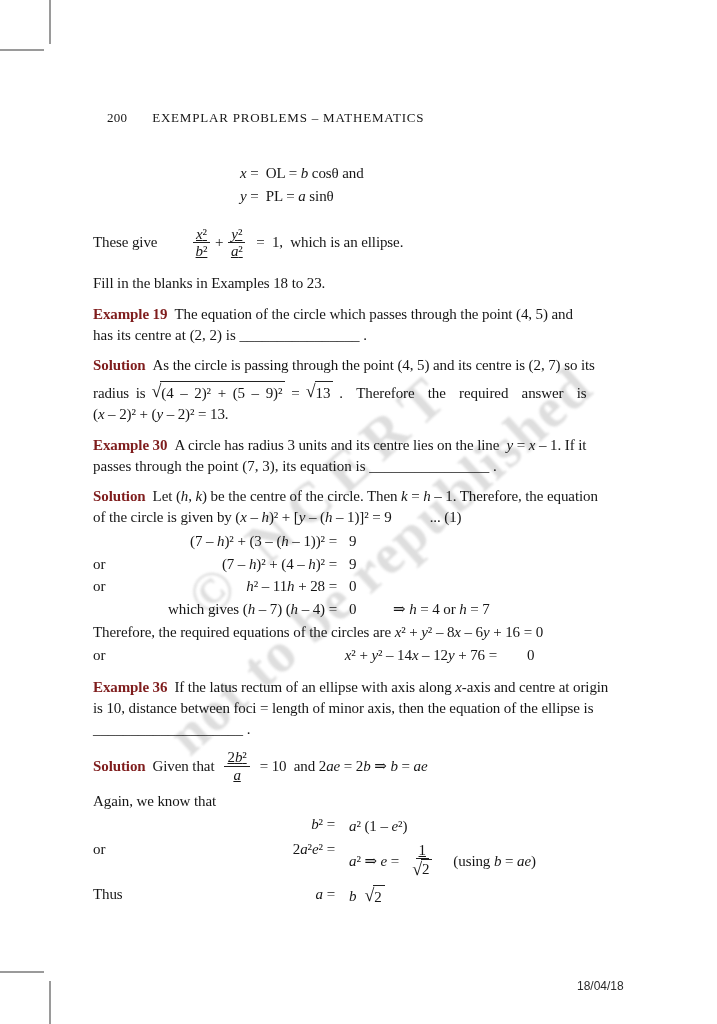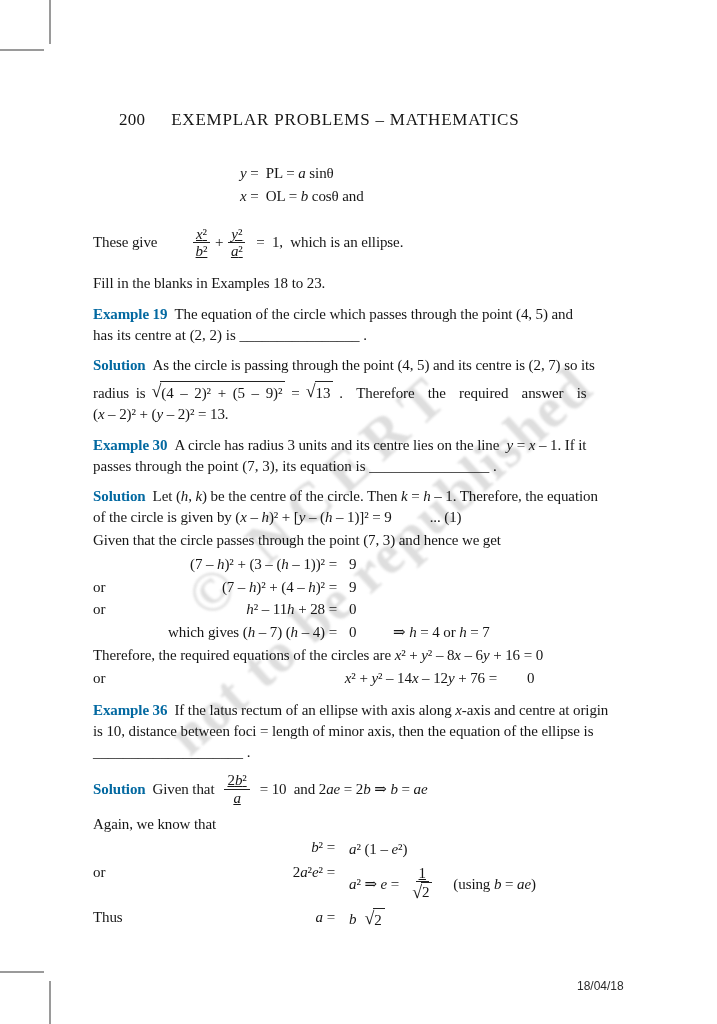--- a/index.html
+++ b/index.html
@@ -5,33 +5,33 @@
   html,body{margin:0;padding:0;background:#ffffff;}
   .page{position:relative;width:717px;height:1024px;background:#fff;overflow:hidden;
         font-family:"Liberation Serif","DejaVu Serif",serif;color:#161616;}
   
   .cropmark{position:absolute;background:#9a9a9a;}
   .cm-tl-v{left:49px;top:0;width:2px;height:44px;}
   .cm-tl-h{left:0;top:49px;width:44px;height:2px;}
   .cm-bl-h{left:0;top:971px;width:44px;height:2px;}
   .cm-bl-v{left:49px;top:981px;width:2px;height:43px;}
   
-  .header{position:absolute;left:119px;top:110px;font-size:17px;letter-spacing:.8px;white-space:nowrap;}
+  .header{position:absolute;left:107px;top:110px;font-size:13px;letter-spacing:.8px;white-space:nowrap;}
   .header .pgnum{letter-spacing:.2px;margin-right:21px;}
   
   .watermark{position:absolute;left:-30px;top:450px;width:760px;display:flex;flex-direction:column;
              align-items:center;transform:rotate(-42deg);color:rgba(90,90,90,.20);
              font-weight:bold;filter:blur(1.2px);pointer-events:none;z-index:0;}
   .wm1{font-size:56px;letter-spacing:12px;}
   .wm2{font-size:56px;letter-spacing:2px;margin-top:26px;}
   
   .content{position:absolute;left:93px;top:162px;width:537px;font-size:15px;line-height:21px;
            letter-spacing:-.1px;z-index:1;}
   .para-line{white-space:nowrap;}
-  .blue{color:#0369a1;font-weight:bold;margin-right:7px;}
+  .blue{color:#7f1d1d;font-weight:bold;margin-right:7px;}
   p{margin:0;}
   .eq-intro{margin-left:147px;line-height:23px;}
   .row{display:flex;align-items:center;}
   .these-give{margin-top:12px;height:45px;}
   .tg-label{width:97px;flex:0 0 97px;}
   .frac{display:inline-flex;flex-direction:column;align-items:center;vertical-align:middle;
         line-height:1.1;padding:0 3px;text-align:center;text-decoration:underline;}
   .frac .num{border-bottom:1.3px solid #222;padding:0 3px;}
   .frac .den{padding:0 2px;}
   .op{margin:0 2px;}
@@ -85,22 +85,22 @@
   </div>
 
   <div class="watermark">
     <span class="wm1">© NCERT</span>
     <span class="wm2">not to be republished</span>
   </div>
 
   <div class="content">
 
     <div class="eq-intro">
+      <div class="para-line"><i>x</i> = &nbsp;OL = <i>b</i> cosθ and</div>
       <div class="para-line"><i>y</i> = &nbsp;PL = <i>a</i> sinθ</div>
-      <div class="para-line"><i>x</i> = &nbsp;OL = <i>b</i> cosθ and</div>
     </div>
 
     <div class="row these-give">
       <span class="tg-label">These give</span>
       <span class="frac">
         <span class="num"><i>x</i>²</span>
         <span class="den"><i>b</i>²</span>
       </span>
       <span class="op">+</span>
       <span class="frac">
@@ -148,21 +148,20 @@
 
     <div class="solblock">
       <div class="para-line">
         <span class="blue">Solution</span><span>Let (<i>h</i>, <i>k</i>) be the centre of the circle. Then <i>k</i> = <i>h</i> – 1. Therefore, the equation</span>
       </div>
       <div class="para-line">
         <span>of the circle is given by (<i>x</i> – <i>h</i>)² + [<i>y</i> – (<i>h</i> – 1)]² = 9</span><span class="eqnum">... (1)</span>
       </div>
     </div>
 
-    <p class="given para-line">Given that the circle passes through the point (7, 3) and hence we get</p>
 
     <div class="eq-grid">
       <span></span>
       <span class="eg-expr">(7 – <i>h</i>)² + (3 – (<i>h</i> – 1))² =</span>
       <span class="eg-val">9</span>
       <span class="eg-extra"></span>
 
       <span>or</span>
       <span class="eg-expr">(7 – <i>h</i>)² + (4 – <i>h</i>)² =</span>
       <span class="eg-val">9</span>

